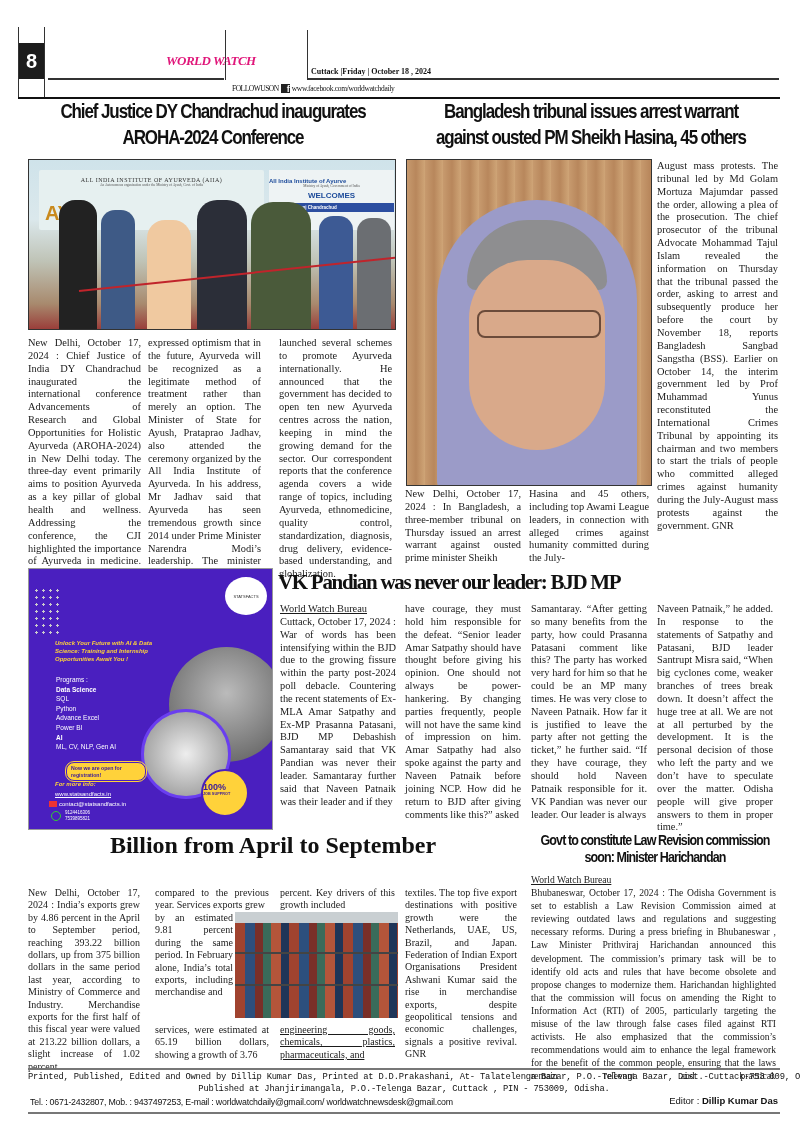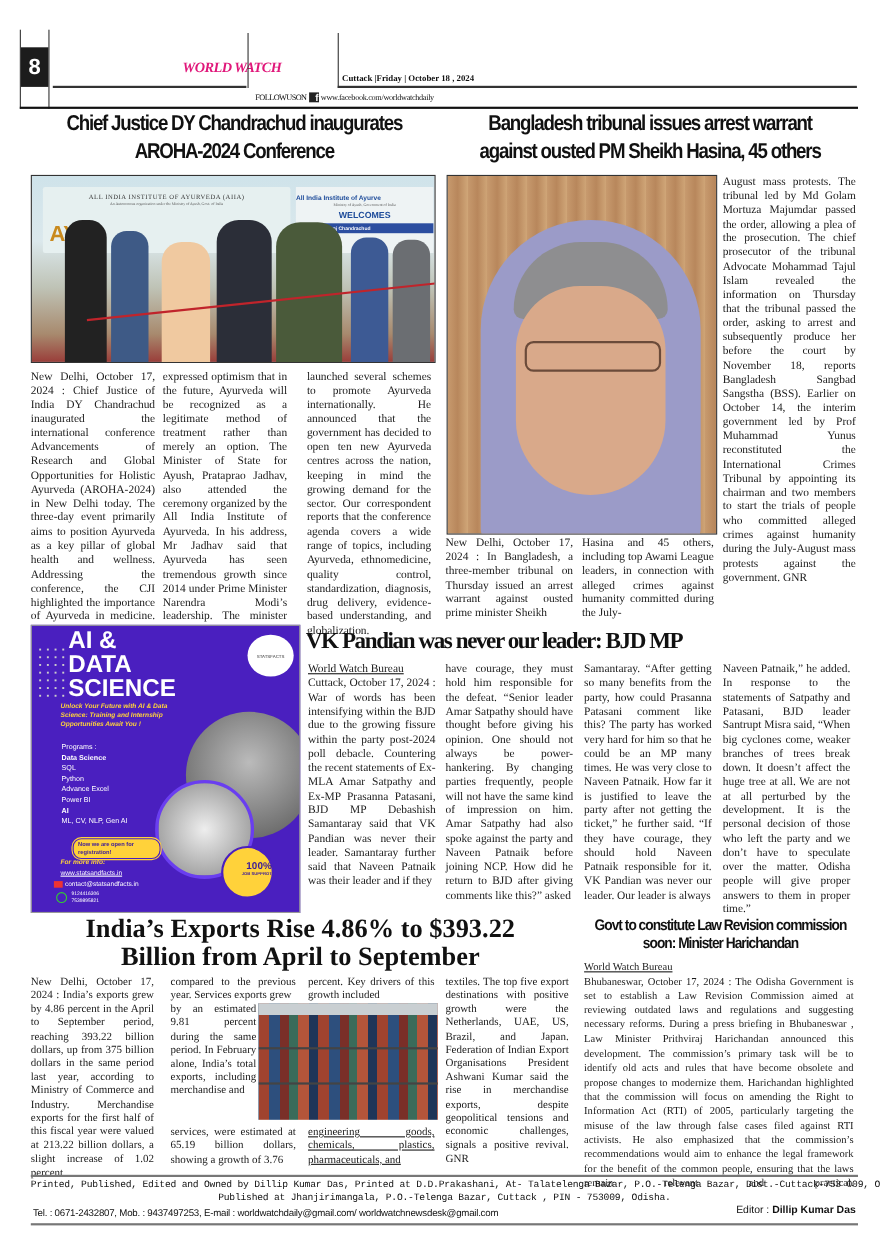--- a/index.html
+++ b/index.html
@@ -81,25 +81,20 @@
     <div class="abs" style="left:62px;top:100px;width:136px;height:190px;background:#d9a98a;border-radius:60px 60px 70px 70px;"></div>
     <div class="abs" style="left:70px;top:150px;width:120px;height:24px;border:2px solid #6b4b3a;border-radius:8px;"></div>
   </div>
   <div class="col" style="left:657px;top:160px;width:121px;">August mass protests. The tribunal led by Md Golam Mortuza Majumdar passed the order, allowing a plea of the prosecution. The chief prosecutor of the tribunal Advocate Mohammad Tajul Islam revealed the information on Thursday that the tribunal passed the order, asking to arrest and subsequently produce her before the court by November 18, reports Bangladesh Sangbad Sangstha (BSS). Earlier on October 14, the interim government led by Prof Muhammad Yunus reconstituted the International Crimes Tribunal by appointing its chairman and two members to start the trials of people who committed alleged crimes against humanity during the July-August mass protests against the government. GNR</div>
   <div class="col" style="left:405px;top:488px;width:116px;">New Delhi, October 17, 2024 : In Bangladesh, a three-member tribunal on Thursday issued an arrest warrant against ousted prime minister Sheikh</div>
   <div class="col" style="left:529px;top:488px;width:120px;">Hasina and 45 others, including top Awami League leaders, in connection with alleged crimes against humanity committed during the July-</div>
 </div>
 
 <div class="abs" style="left:28px;top:568px;width:243px;height:260px;background:#4a1fbf;overflow:hidden;border:1px solid #999;">
   <div class="abs" style="left:4px;top:18px;width:30px;height:48px;background-image:radial-gradient(#ccc 1px,transparent 1.2px);background-size:7px 7px;"></div>
-  <div class="abs" style="left:33px;top:2px;font-family:'Liberation Sans',sans-serif;font-weight:bold;color:#fff;font-size:22px;line-height:22px;">
-    <div>AI &amp;</div>
-    <div>DATA</div>
-    <div>SCIENCE</div>
-  </div>
   <div class="abs" style="left:196px;top:8px;width:42px;height:38px;background:#fff;border-radius:50%;display:flex;align-items:center;justify-content:center;">
     <span style="font-size:4px;font-family:'Liberation Sans',sans-serif;color:#333;">STATSFACTS</span>
   </div>
   <div class="abs" style="left:26px;top:70px;width:110px;font-family:'Liberation Sans',sans-serif;font-weight:bold;font-style:italic;font-size:6px;line-height:8px;color:#ffd23a;">Unlock Your Future with AI &amp; Data Science: Training and Internship Opportunities Await You !</div>
   <div class="abs" style="left:140px;top:78px;width:115px;height:115px;background:radial-gradient(circle at 50% 40%,#bbb,#555);border-radius:50%;"></div>
   <div class="abs" style="left:112px;top:140px;width:84px;height:84px;background:radial-gradient(circle,#eee,#888);border-radius:50%;border:3px solid #6a3ef0;"></div>
   <div class="abs" style="left:27px;top:106px;font-family:'Liberation Sans',sans-serif;color:#fff;font-size:6.5px;line-height:9.6px;">
     <div>Programs :</div>
     <div style="font-weight:bold;">Data Science</div>
     <div>SQL</div>
@@ -113,40 +108,39 @@
   <div class="abs" style="left:26px;top:212px;font-family:'Liberation Sans',sans-serif;font-weight:bold;font-style:italic;font-size:6px;color:#ffd23a;">For more info:</div>
   <div class="abs" style="left:26px;top:222px;font-family:'Liberation Sans',sans-serif;font-size:6px;color:#fff;text-decoration:underline;">www.statsandfacts.in</div>
   <div class="abs" style="left:20px;top:232px;font-family:'Liberation Sans',sans-serif;font-size:6px;color:#fff;display:flex;align-items:center;gap:2px;">
     <span style="display:inline-block;width:8px;height:6px;background:#e33;"></span>
     <span>contact@statsandfacts.in</span>
   </div>
   <div class="abs" style="left:22px;top:241px;font-family:'Liberation Sans',sans-serif;font-size:4.5px;line-height:5.5px;color:#fff;display:flex;align-items:center;gap:4px;">
     <span style="display:inline-block;width:8px;height:8px;border:1px solid #3c3;border-radius:50%;"></span>
     <span><span>9124416306</span><br><span>7539895821</span></span>
   </div>
-  <div class="abs" style="left:172px;top:200px;width:44px;height:44px;background:#ffd23a;border-radius:50%;border:2px solid #4a1fbf;text-align:right;font-family:'Liberation Sans',sans-serif;font-weight:bold;color:#3a1a9a;">
+  <div class="abs" style="left:172px;top:200px;width:44px;height:44px;background:#ffd23a;border-radius:50%;border:2px solid #4a1fbf;text-align:left;font-family:'Liberation Sans',sans-serif;font-weight:bold;color:#3a1a9a;">
     <div style="font-size:9px;margin-top:11px;">100%</div>
     <div style="font-size:3.8px;">JOB SUPPROT</div>
   </div>
 </div>
 
 <div>
   <div class="abs head-serif" style="left:278px;top:567px;width:500px;font-size:21px;line-height:30px;letter-spacing:-1.3px;white-space:nowrap;">VK Pandian was never our leader: BJD MP</div>
   <div class="col" style="left:280px;top:603px;width:116px;">
     <div class="byline">World Watch Bureau</div>
     <div>Cuttack, October 17, 2024 : War of words has been intensifying within the BJD due to the growing fissure within the party post-2024 poll debacle. Countering the recent statements of Ex-MLA Amar Satpathy and Ex-MP Prasanna Patasani, BJD MP Debashish Samantaray said that VK Pandian was never their leader. Samantaray further said that Naveen Patnaik was their leader and if they</div>
   </div>
   <div class="col" style="left:405px;top:603px;width:116px;">have courage, they must hold him responsible for the defeat. “Senior leader Amar Satpathy should have thought before giving his opinion. One should not always be power-hankering. By changing parties frequently, people will not have the same kind of impression on him. Amar Satpathy had also spoke against the party and Naveen Patnaik before joining NCP. How did he return to BJD after giving comments like this?” asked</div>
   <div class="col" style="left:531px;top:603px;width:116px;">Samantaray. “After getting so many benefits from the party, how could Prasanna Patasani comment like this? The party has worked very hard for him so that he could be an MP many times. He was very close to Naveen Patnaik. How far it is justified to leave the party after not getting the ticket,” he further said. “If they have courage, they should hold Naveen Patnaik responsible for it. VK Pandian was never our leader. Our leader is always</div>
   <div class="col" style="left:657px;top:603px;width:116px;">Naveen Patnaik,” he added. In response to the statements of Satpathy and Patasani, BJD leader Santrupt Misra said, “When big cyclones come, weaker branches of trees break down. It doesn’t affect the huge tree at all. We are not at all perturbed by the development. It is the personal decision of those who left the party and we don’t have to speculate over the matter. Odisha people will give proper answers to them in proper time.”</div>
 </div>
 
 <div>
   <div class="abs head-serif" style="left:28px;top:833px;width:490px;text-align:center;font-size:24px;line-height:25px;">
-    <div>India’s Exports Rise 4.86% to $393.22</div>
     <div>Billion from April to September</div>
   </div>
   <div class="col" style="left:28px;top:887px;width:112px;font-size:10px;line-height:12.4px;">New Delhi, October 17, 2024 : India’s exports grew by 4.86 percent in the April to September period, reaching 393.22 billion dollars, up from 375 billion dollars in the same period last year, according to Ministry of Commerce and Industry. Merchandise exports for the first half of this fiscal year were valued at 213.22 billion dollars, a slight increase of 1.02 percent</div>
   <div class="col" style="left:155px;top:887px;width:114px;font-size:10px;line-height:12.4px;">compared to the previous year. Services exports grew</div>
   <div class="col" style="left:155px;top:912px;width:78px;font-size:10px;line-height:12.4px;">by an estimated 9.81 percent during the same period. In February alone, India’s total exports, including merchandise and</div>
   <div class="col" style="left:155px;top:1024px;width:114px;font-size:10px;line-height:12.4px;">services, were estimated at 65.19 billion dollars, showing a growth of 3.76</div>
   <div class="col" style="left:280px;top:887px;width:115px;font-size:10px;line-height:12.4px;">percent. Key drivers of this growth included</div>
   <div class="col" style="left:280px;top:1024px;width:115px;font-size:10px;line-height:12.4px;text-decoration:underline;">engineering goods, chemicals, plastics, pharmaceuticals, and</div>
   <div class="photo" style="left:235px;top:912px;width:163px;height:106px;border:none;background:
       linear-gradient(180deg,#c9cfd2 0%,#c9cfd2 10%,transparent 10%),

